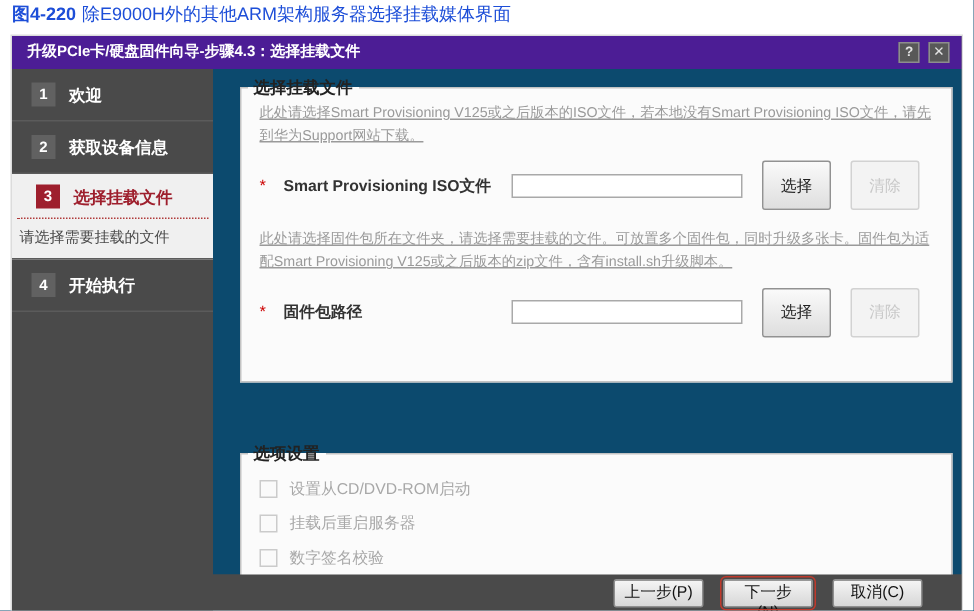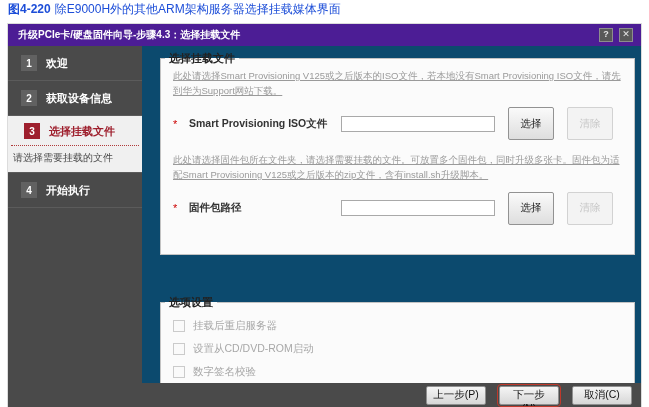--- a/index.html
+++ b/index.html
@@ -53,21 +53,21 @@
          border-radius:2px; cursor:pointer; }
   .btn:disabled { color:#c8c8c8; border-color:#d2d2d2; background:#f3f3f3; cursor:default;font-family:Liberation Mono, monospace; }
   .gap { height:10px; }
 
   .opt { display:flex; align-items:center; margin:9px 12px 0 12px; color:#a8a8a8; font-size:10.5px; }
   .cb { width:12px; height:12px; border:1px solid #cbcbcb; background:#fafafa;
         margin-right:8px; flex:0 0 12px; }
 
   
   .footer { position:absolute; left:0; right:0; bottom:0; height:24px; background:#4a4a4a;
-            display:flex; align-items:center; justify-content:flex-end; gap:13px; padding-right:9px; }
+            display:flex; align-items:center; justify-content:flex-end; gap:13px; padding-right:26px; }
   .fbtn { height:19px; width:60px; font-size:10.5px; color:#111;
           background:linear-gradient(#f5f5f5,#d7d7d7); border:1px solid #8f8f8f;
           border-radius:2px; cursor:pointer; }
   .fbtn-next { outline:1px solid #c0392b; outline-offset:1px; }
 </style>
 </head>
 <body>
 
 <div class="caption">
   <span class="cap-label">图4-220</span><span>除E9000H外的其他ARM架构服务器选择挂载媒体界面</span>
@@ -123,25 +123,25 @@
         <input class="txt" type="text" value="" style="">
         <button class="btn">选择</button>
         <button class="btn" disabled="">清除</button>
       </div>
     </fieldset>
 
     <fieldset class="fs2">
       <legend>选项设置</legend>
       <div class="opt">
         <span class="cb"></span>
-        <span>挂载后重启服务器</span>
+        <span>设置从CD/DVD-ROM启动</span>
       </div>
       <div class="opt">
         <span class="cb"></span>
-        <span>设置从CD/DVD-ROM启动</span>
+        <span>挂载后重启服务器</span>
       </div>
       <div class="opt">
         <span class="cb"></span>
         <span>数字签名校验</span>
       </div>
     </fieldset>
 
   </div>
 
   <div class="footer">

